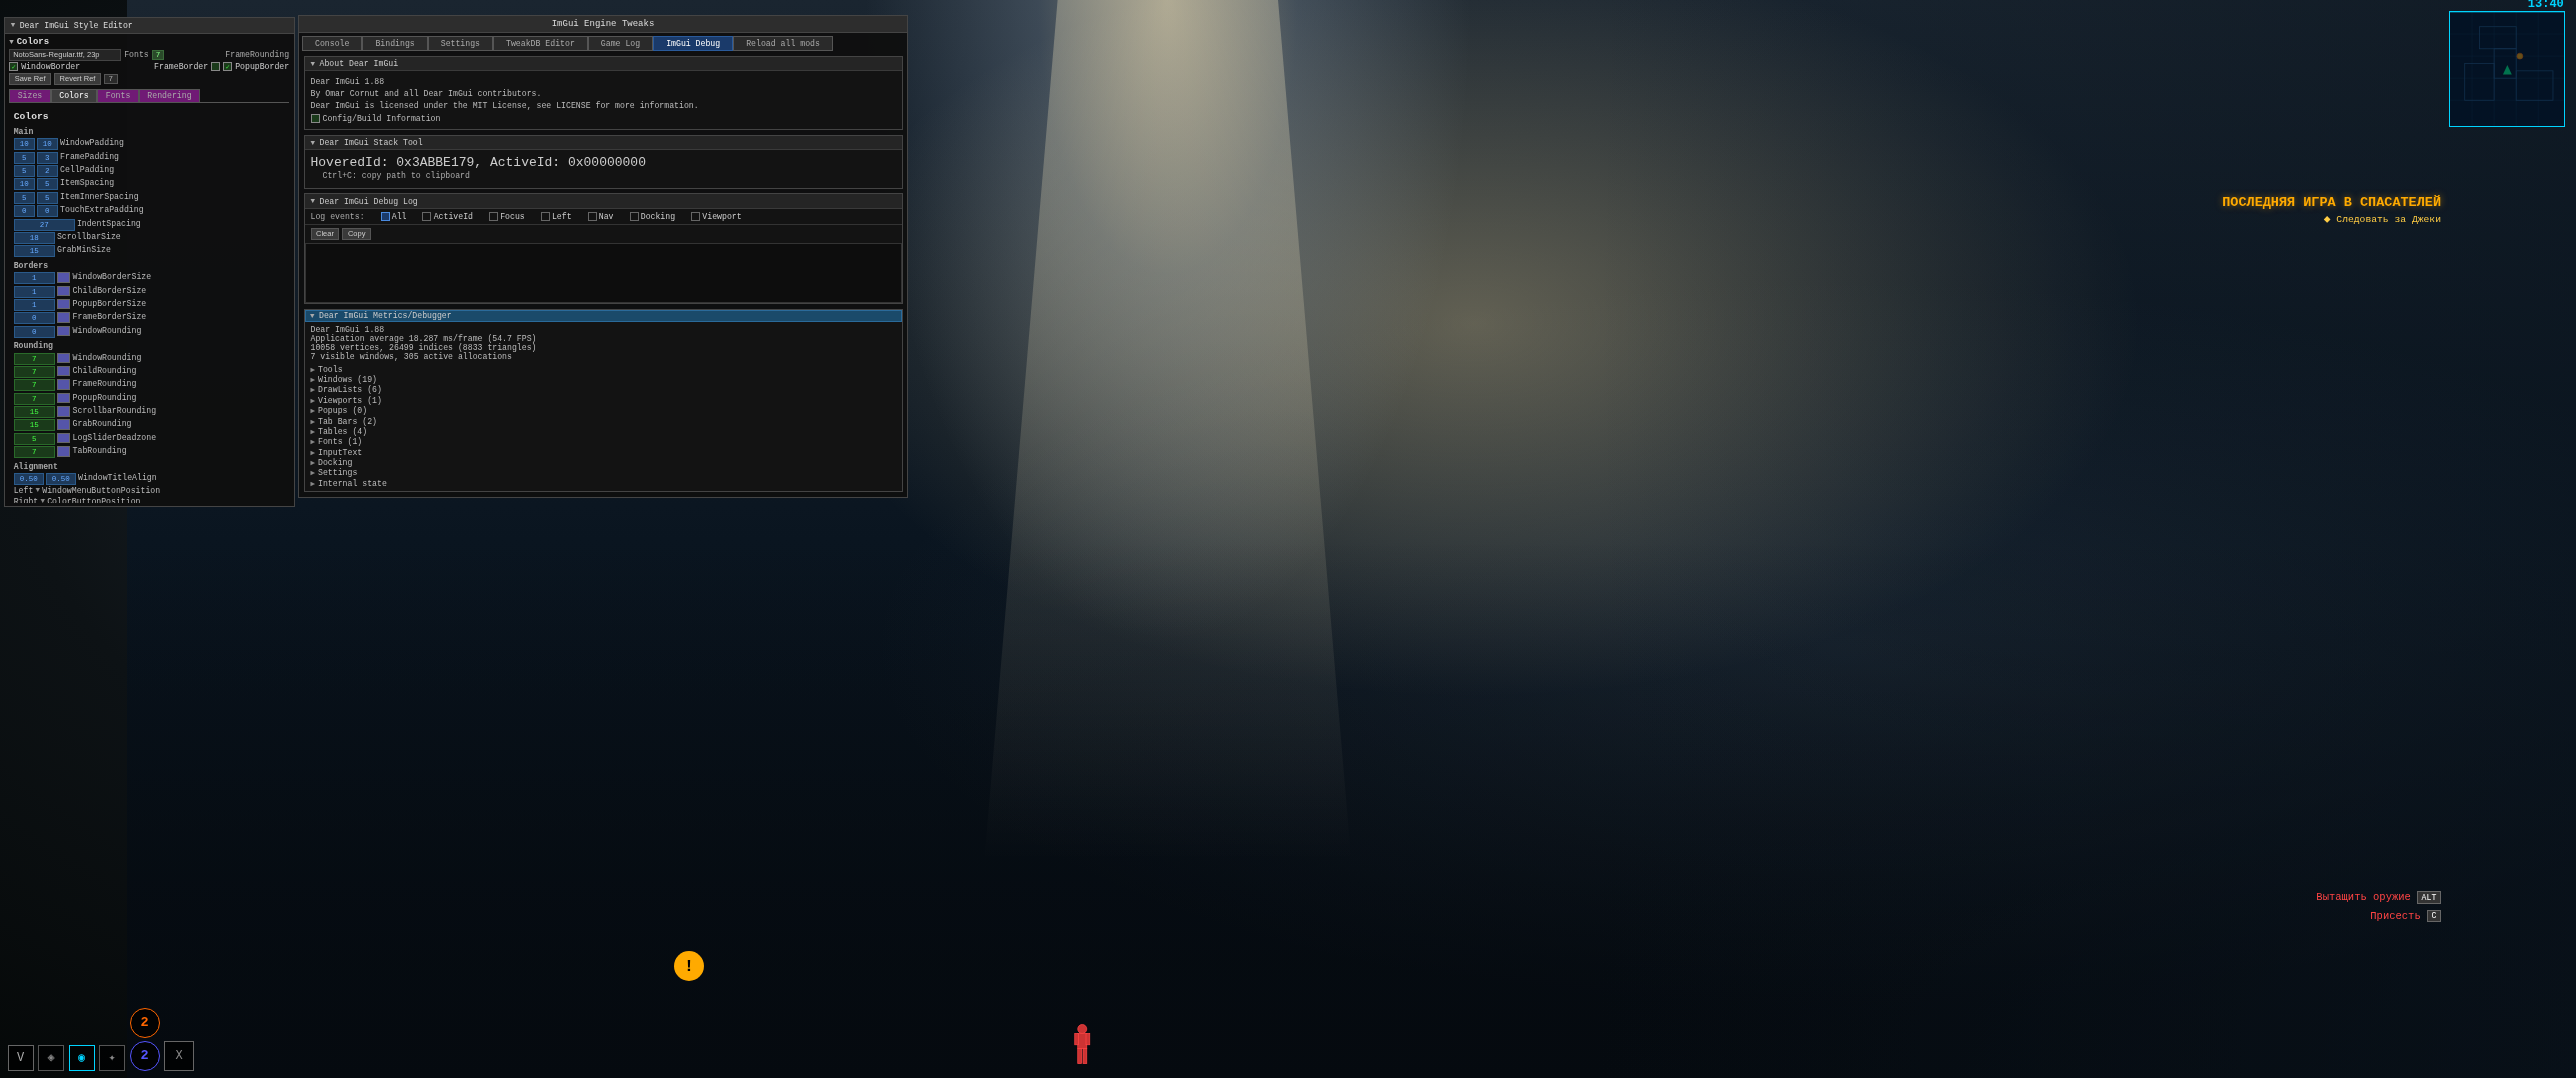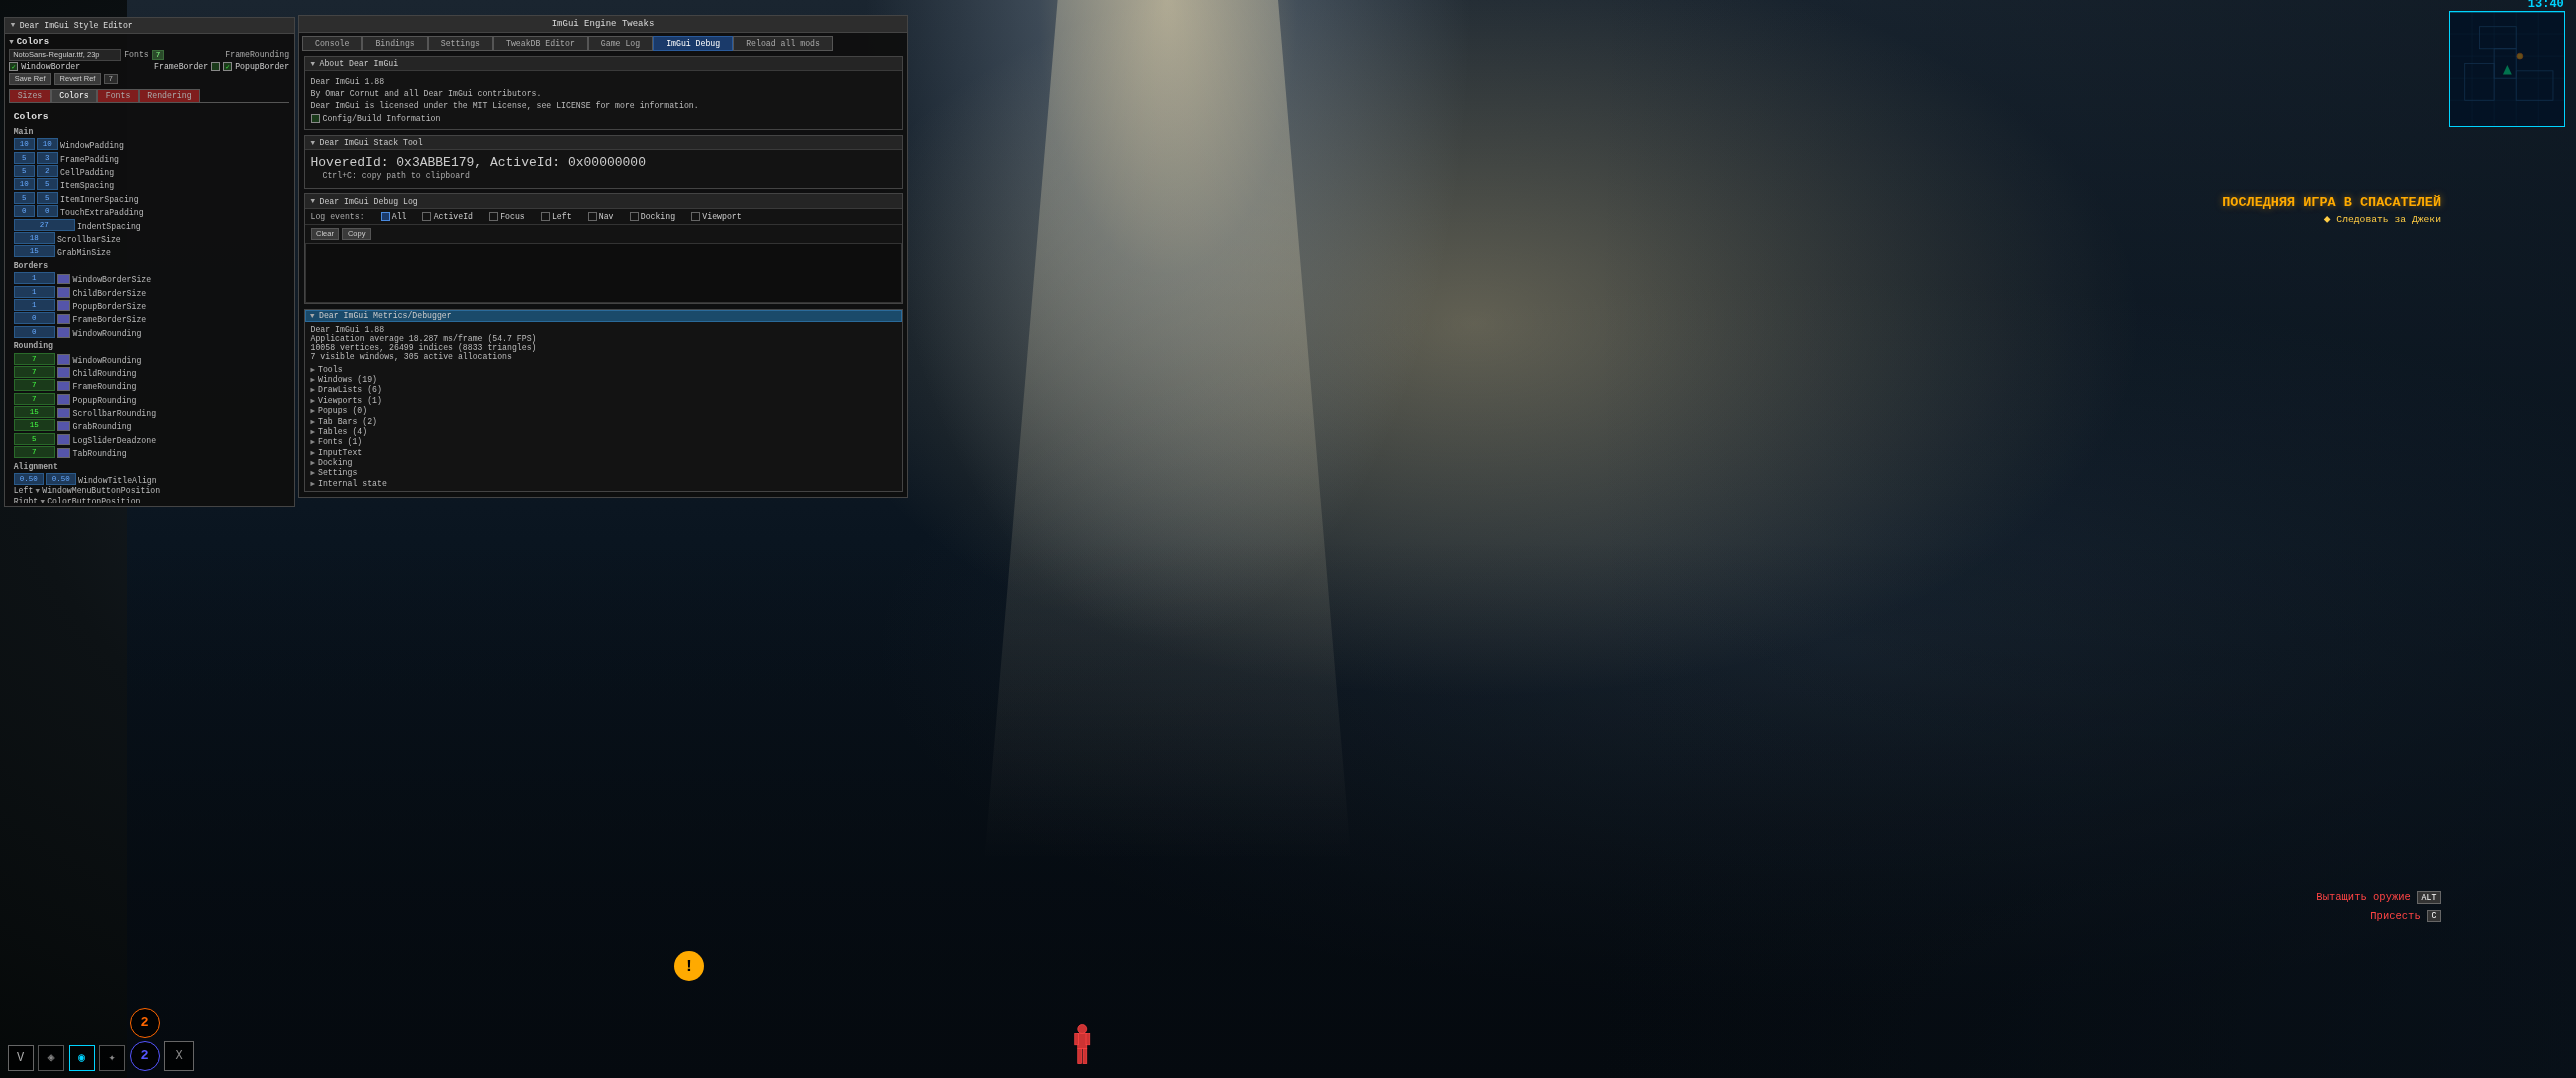--- a/index.html
+++ b/index.html
@@ -209,42 +209,42 @@
     }
 
     .tab-bar {
       display: flex;
       gap: 0;
       border-bottom: 0.7px solid #555;
       margin: 3px 0;
     }
     .tab-item {
       padding: 1.5px 7.5px;
-      background: #7f1d1d;
+      background: #701a75;
       border: 0.7px solid #555;
       border-bottom: none;
       cursor: pointer;
       font-size: 8.2px;
       color: #aaa;
     }
     .tab-item.active {
       background: #3d3d3d;
       color: #fff;
     }
 
     .section-label {
       color: #aaa;
       font-size: 8.2px;
       padding: 3px 0 1.5px 0;
       font-weight: bold;
     }
 
     .slider-row {
       display: flex;
-      align-items: flex-end;
+      align-items: flex-start;
       gap: 2.2px;
       padding: 0.7px 0;
     }
     .slider-box {
       width: 21px;
       height: 12px;
       background: #1e3a5a;
       border: 0.7px solid #2a5a8a;
       display: flex;
       align-items: center;

